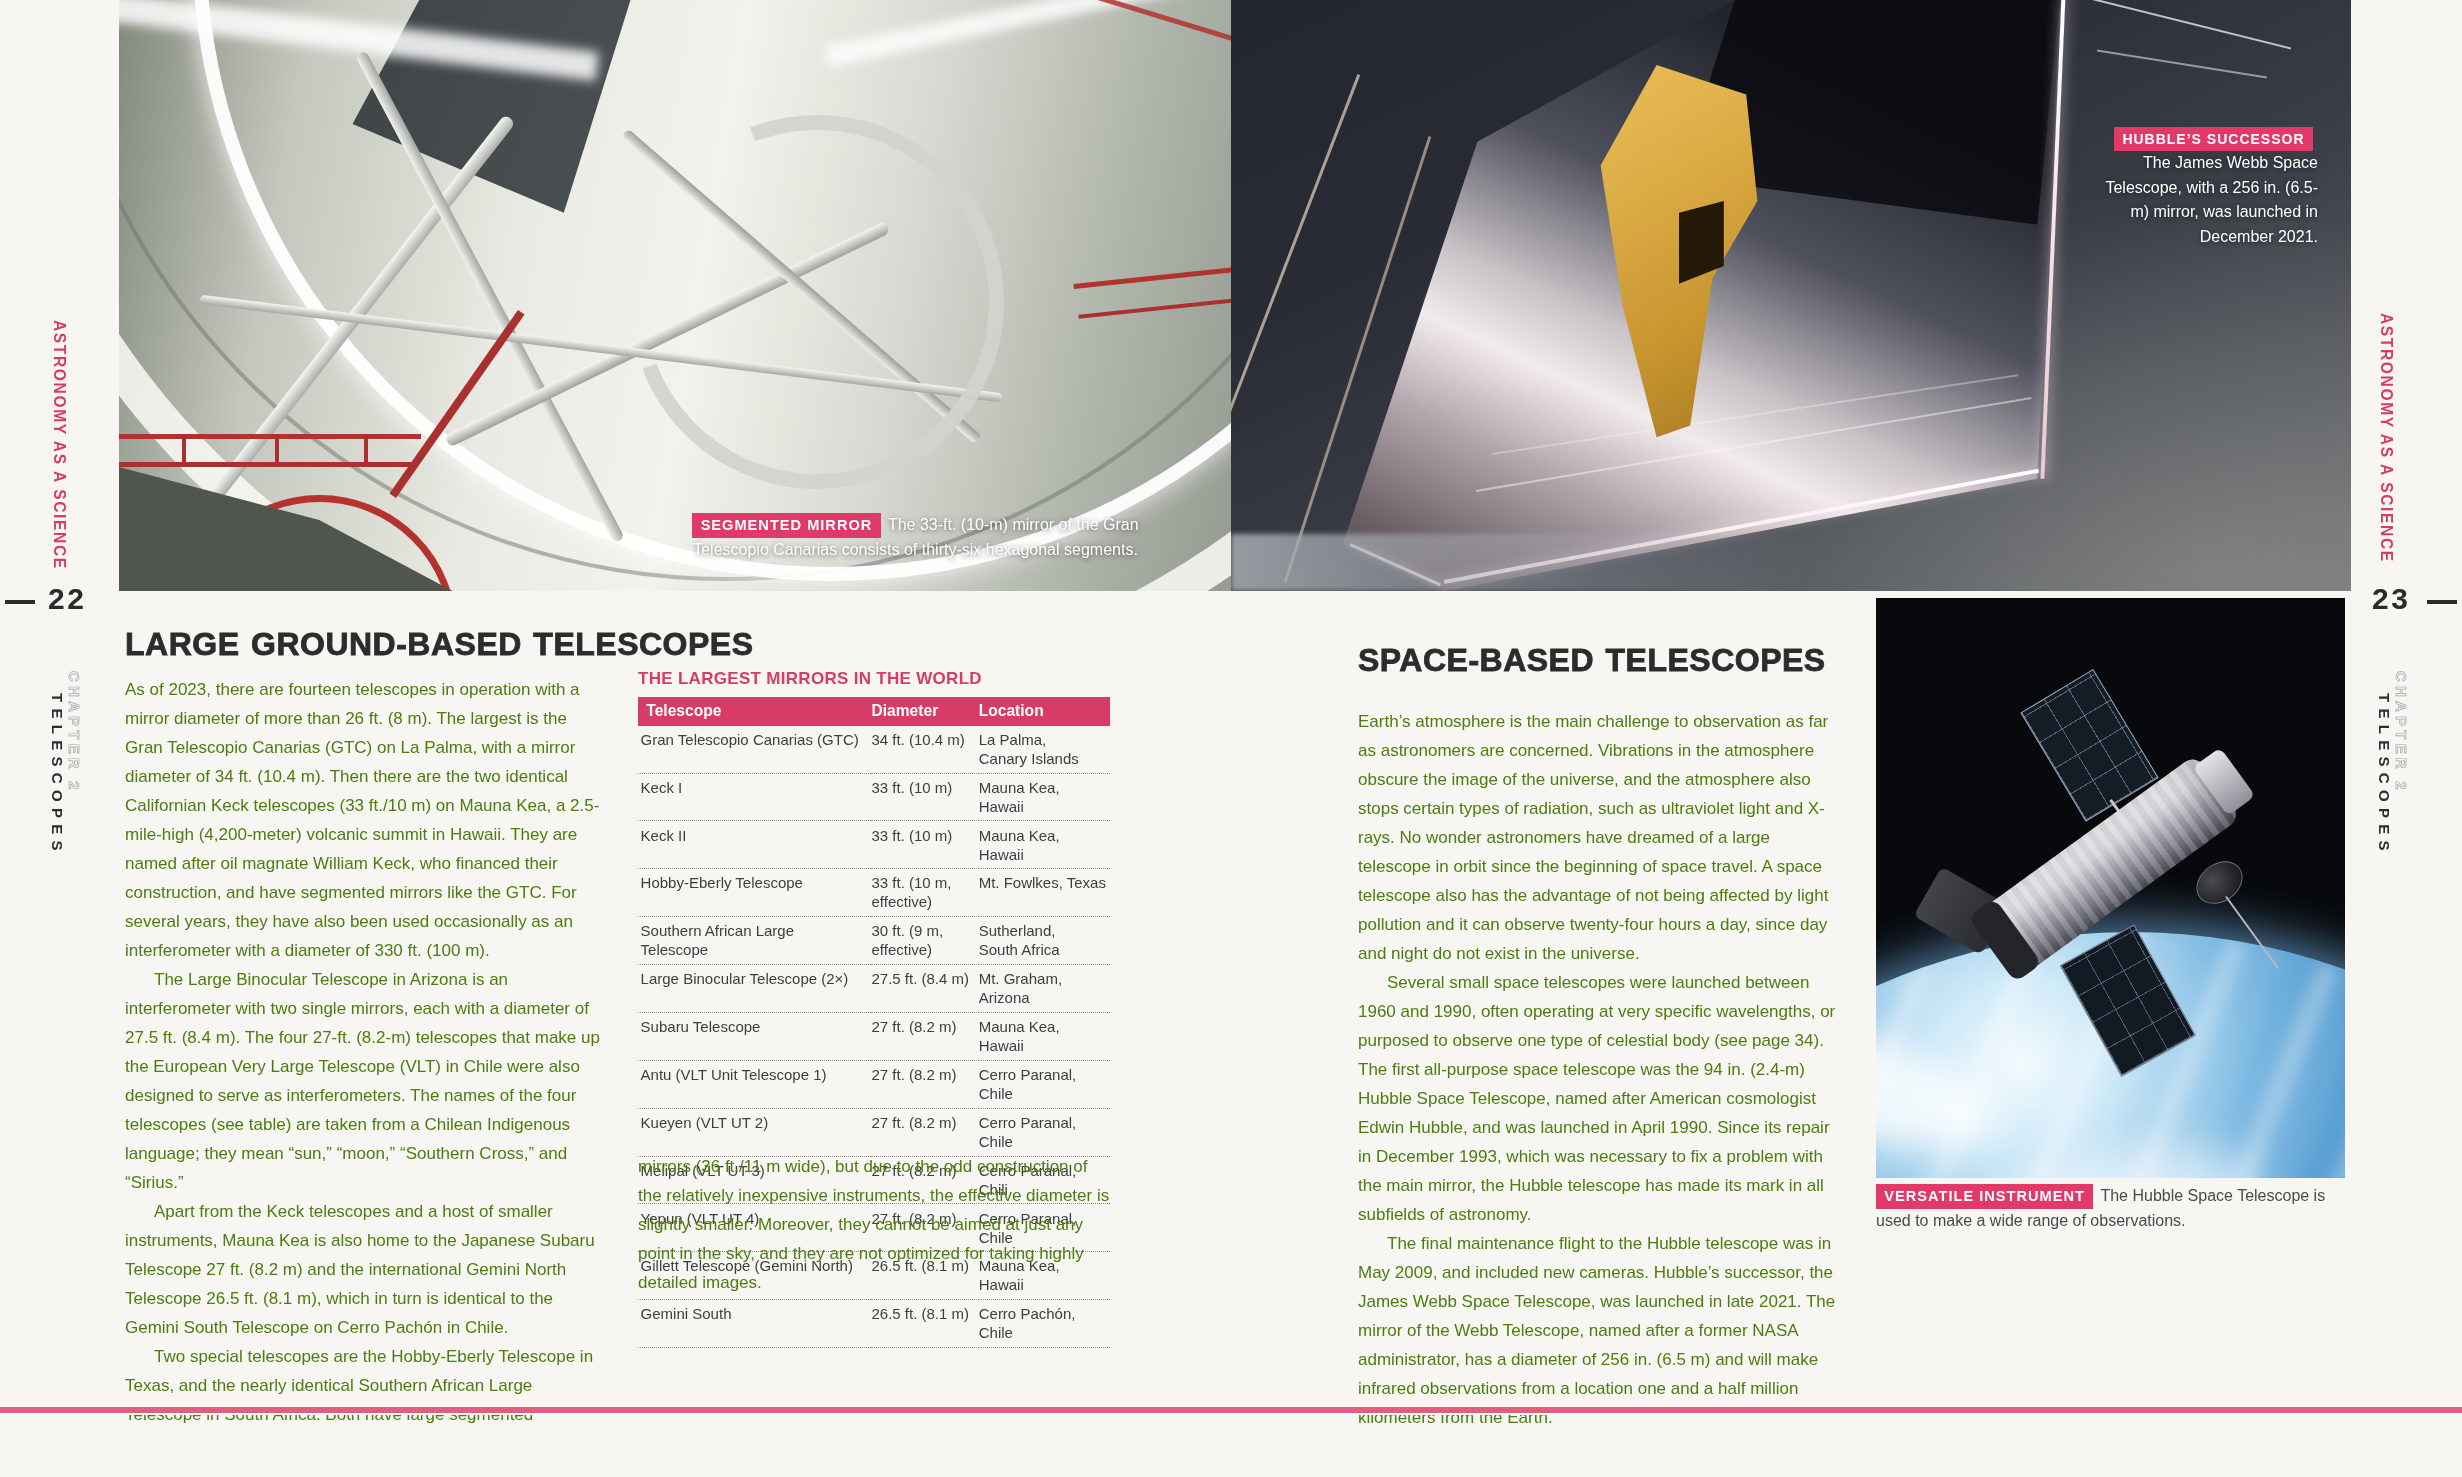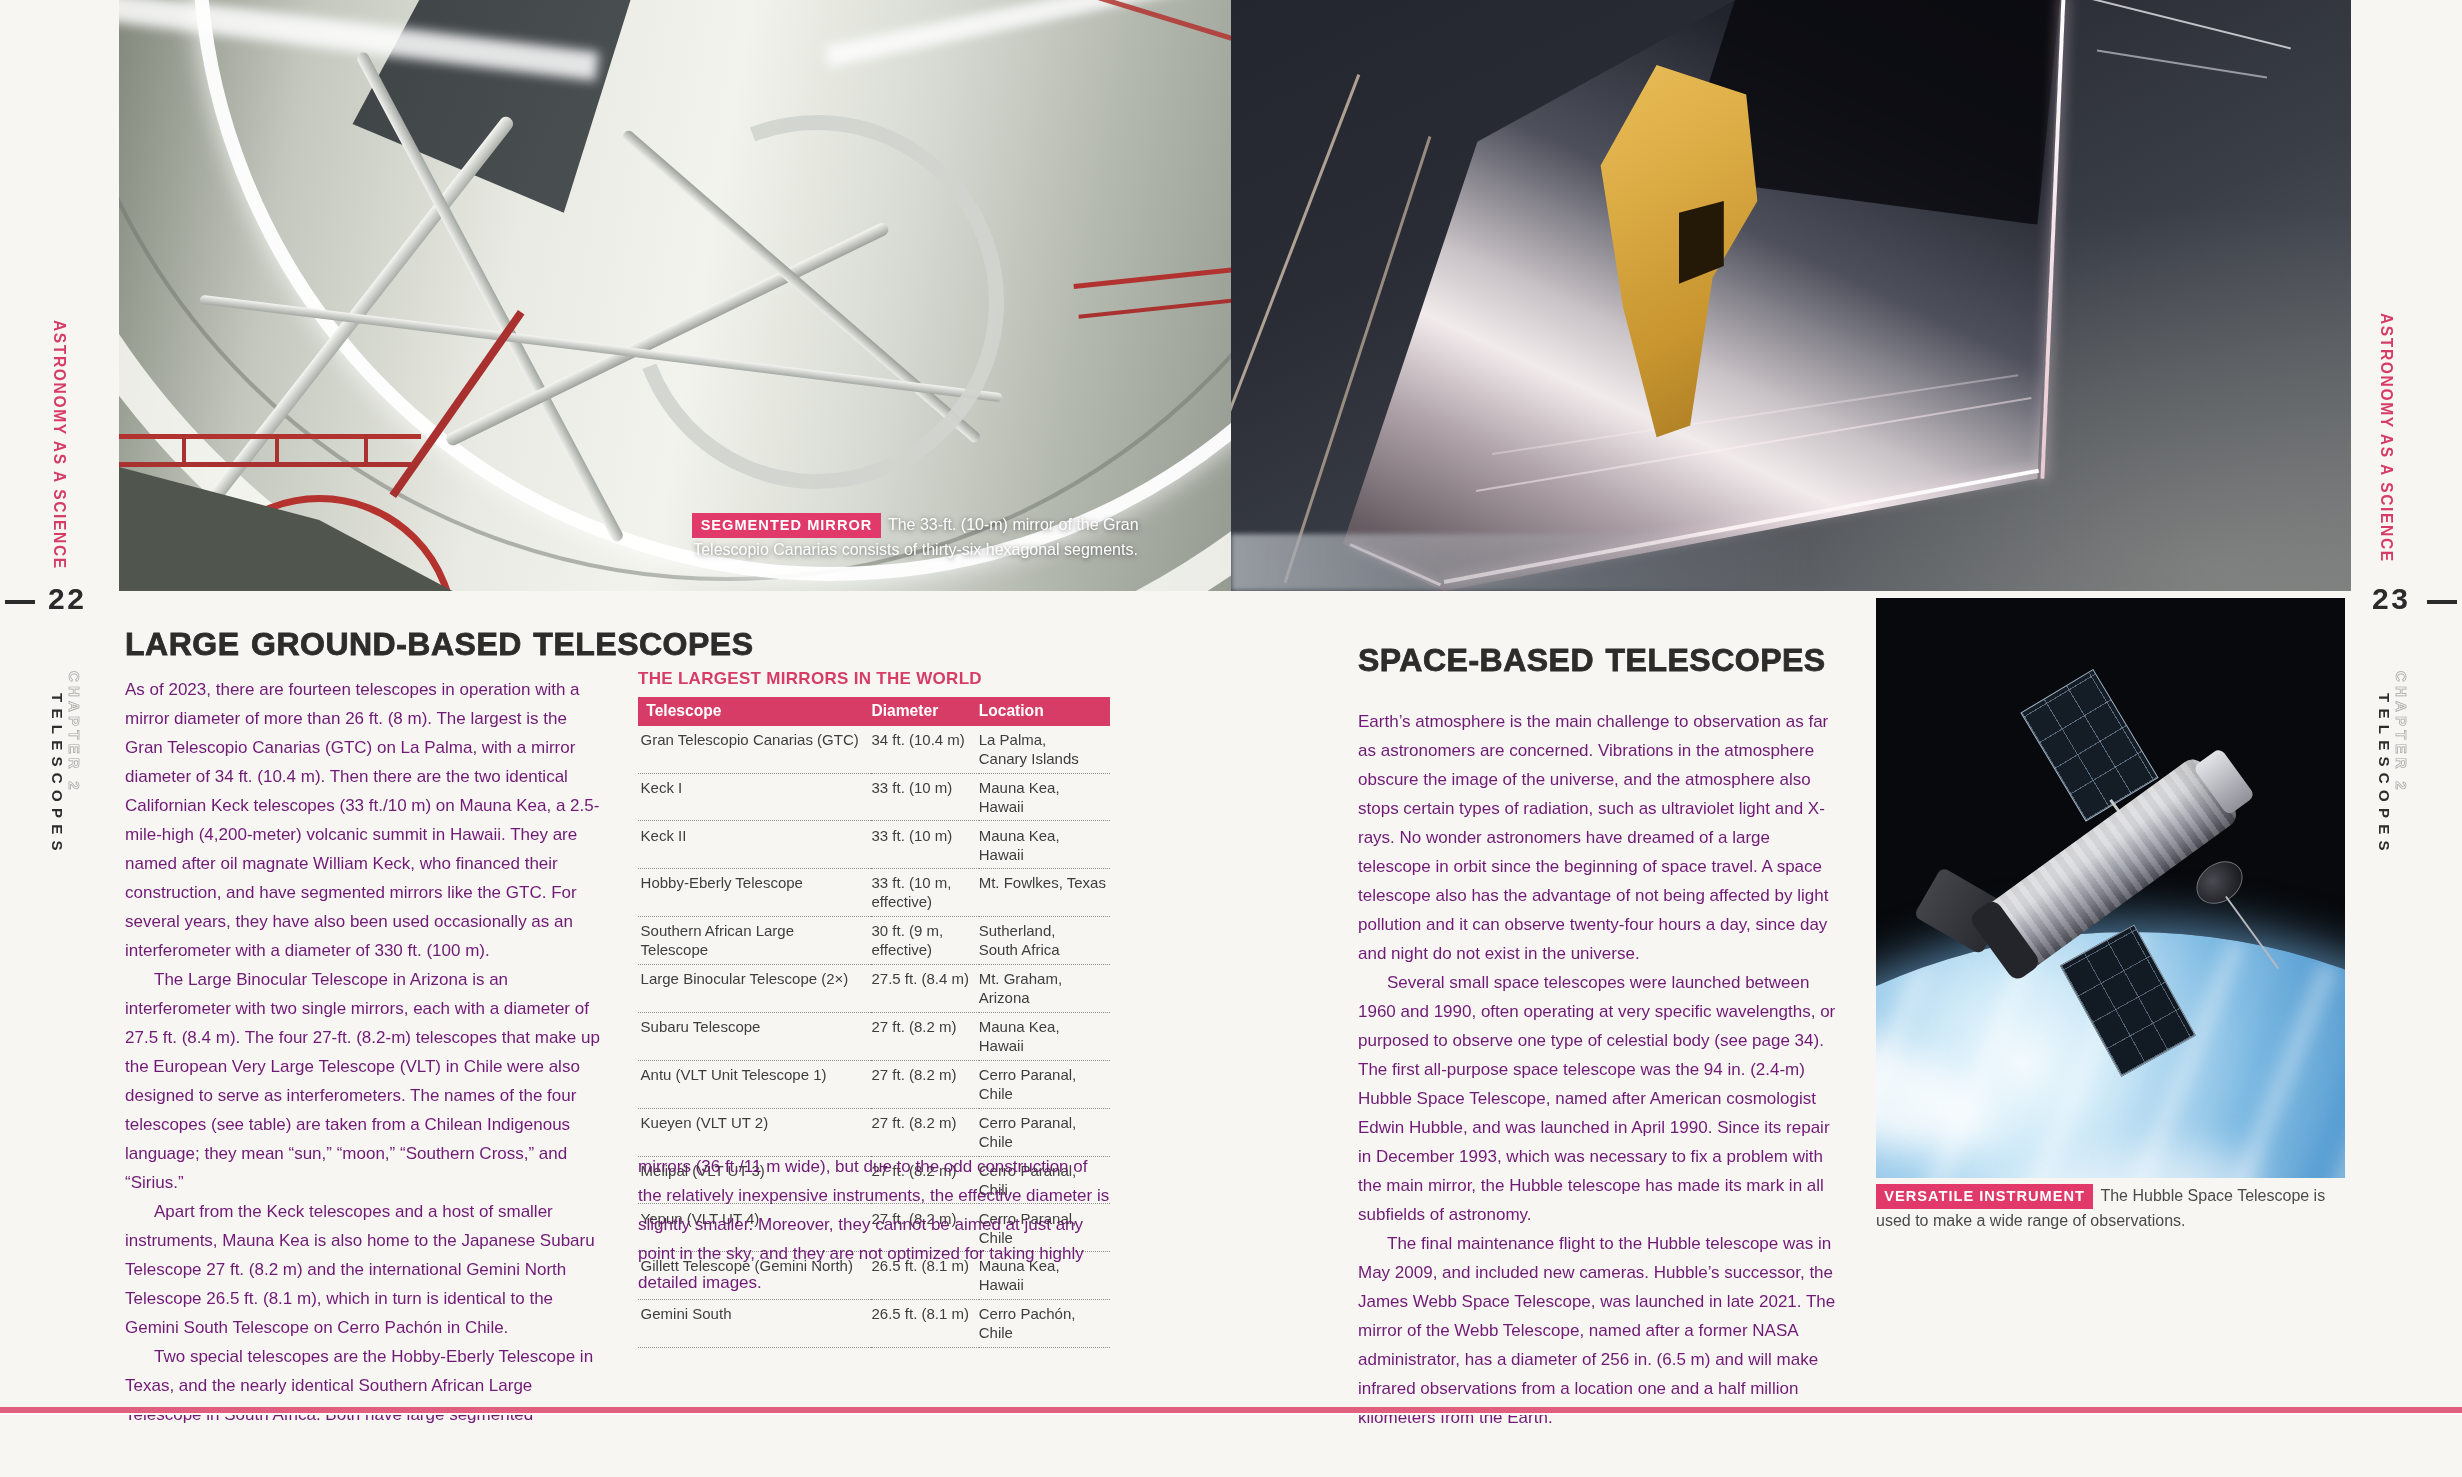--- a/index.html
+++ b/index.html
@@ -3,21 +3,21 @@
 <meta charset="utf-8">
 <style>
   html,body{margin:0;padding:0;background:#e8e8e6;}
   .spread{position:relative;width:2462px;height:1477px;background:#f7f6f3;overflow:hidden;
           font-family:"Liberation Sans",sans-serif;}
   .abs{position:absolute;}
 
   
   .h1{font-size:32px;font-weight:bold;color:#2d2c2b;-webkit-text-stroke:0.8px #2d2c2b;
       letter-spacing:0.5px;word-spacing:2.1px;white-space:nowrap;}
-  .body-col p{margin:0;font-size:17px;line-height:29px;color:#701a75;}
+  .body-col p{margin:0;font-size:17px;line-height:29px;color:#4d7c0f;}
   .body-col p.ind{text-indent:29px;}
   .v-text{writing-mode:vertical-rl;}
   .series{font-size:15.6px;font-weight:bold;letter-spacing:1.6px;color:#d63c66;white-space:nowrap;}
   .pagenum{font-size:30px;font-weight:bold;letter-spacing:2.6px;color:#2b2b2b;}
   .dash{background:#2b2b2b;height:3.6px;width:30px;}
   .chapter-block span{display:block;}
   .chap{font-size:15px;letter-spacing:4.2px;color:transparent;-webkit-text-stroke:0.7px #a3a3a1;
         font-weight:bold;white-space:nowrap;}
   .sect{font-size:15px;letter-spacing:6.3px;color:#2d2d2c;font-weight:bold;white-space:nowrap;
         margin-top:22px;}
@@ -118,20 +118,23 @@
     <div class="abs" style="left:125px;top:125px;width:2.6px;height:469px;background:#bdac9a;transform:rotate(18deg);opacity:.75;"></div>
     <div class="abs" style="inset:0;
          clip-path:polygon(38% 11%,46% 16%,47% 34%,43% 47%,41% 72%,38% 74%,35% 52%,33% 28%);
          background:linear-gradient(150deg,#f7d77c 0%,#e2b34c 30%,#c8952f 48%,#8a6218 70%,#4a3409 92%);
          filter:drop-shadow(0 0 26px rgba(230,180,60,.35));"></div>
     <div class="abs" style="inset:0;clip-path:polygon(40% 36%,44% 34%,44% 45%,40% 48%);background:#241806;"></div>
     <div class="abs" style="left:844px;top:21px;width:219px;height:2.1px;background:rgba(230,230,235,.8);transform:rotate(14deg);"></div>
     <div class="abs" style="left:865px;top:63px;width:172px;height:1.6px;background:rgba(220,220,228,.6);transform:rotate(9deg);"></div>
     <div class="abs" style="left:0;bottom:0;width:100%;height:57px;background:linear-gradient(90deg,#a9adb3 0%,rgba(110,114,122,0) 52%);filter:blur(2.6px);opacity:.85;"></div>
 
+    <div class="abs" style="left:860px;top:127px;width:227px;text-align:right;">
+      <span class="badge" style="font-size:14px;margin-right:5.2px;">HUBBLE’S SUCCESSOR</span><span class="cap cap-white">The James Webb Space Telescope, with a 256 in. (6.5-m) mirror, was launched in December 2021.</span>
+    </div>
   </div>
 
   <div class="abs photo hubble">
     <div class="stars" style="opacity:.8;"></div>
     <div class="abs" style="left:-292px;top:334px;width:1094px;height:938px;border-radius:50%;
          background:radial-gradient(circle at 40% 14%, #f2fafd 0%, #cfeaf8 8%, #7cb9e2 22%, #2f7fc0 42%, #11508f 64%, #072b5c 82%, #041a3c 96%);
          box-shadow:0 -6.3px 47px 4.2px rgba(130,200,255,.6);overflow:hidden;">
       <div class="abs" style="inset:0;border-radius:50%;
            background:repeating-linear-gradient(112deg, rgba(255,255,255,0) 0 36px, rgba(255,255,255,.55) 36px 55px, rgba(255,255,255,.08) 55px 94px);
            filter:blur(8.3px);opacity:.65;"></div>

